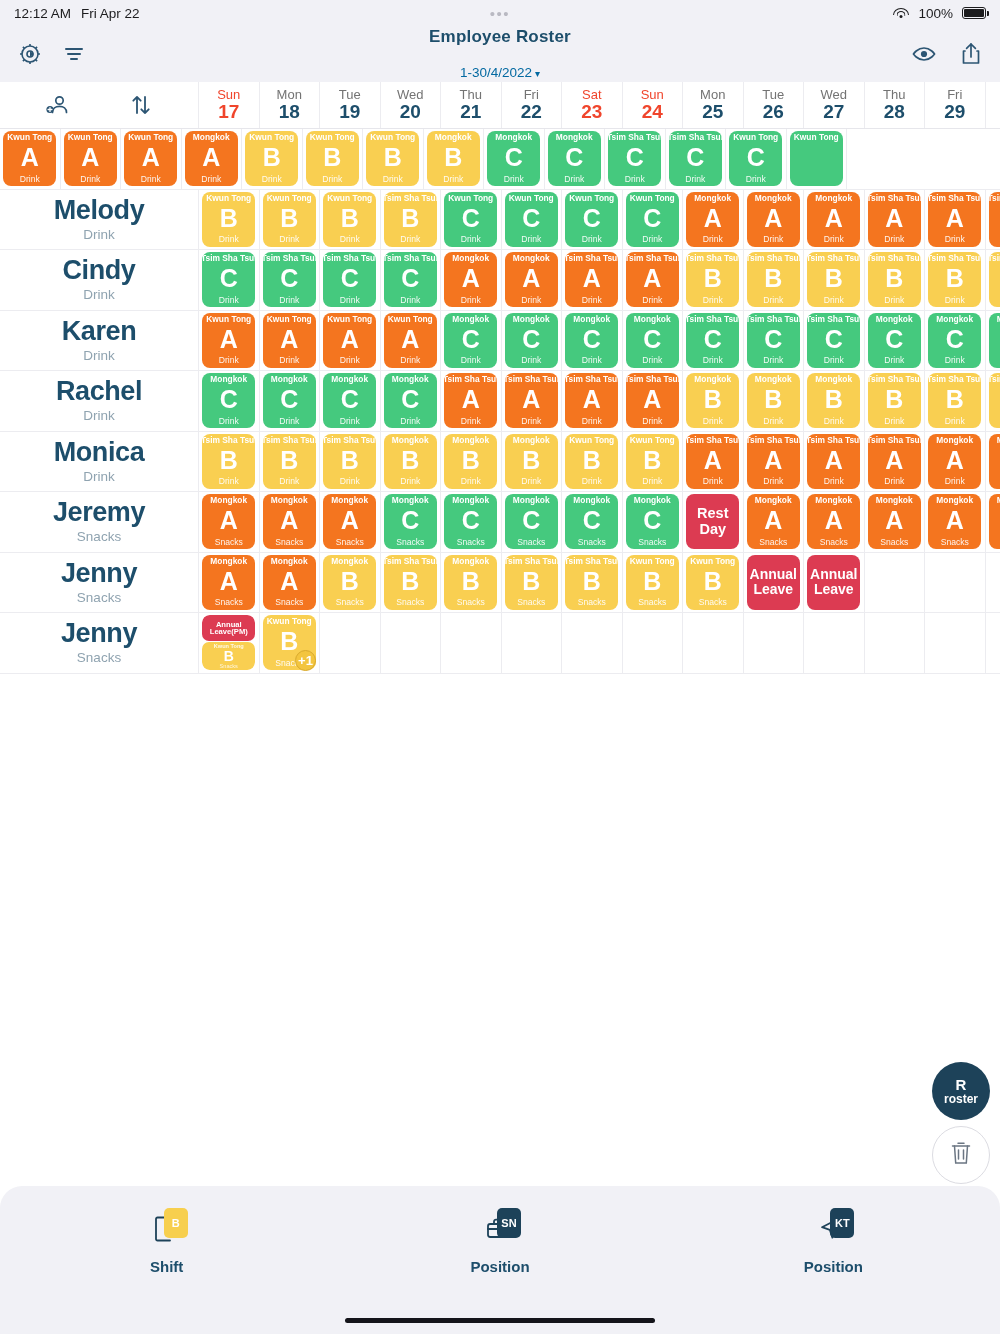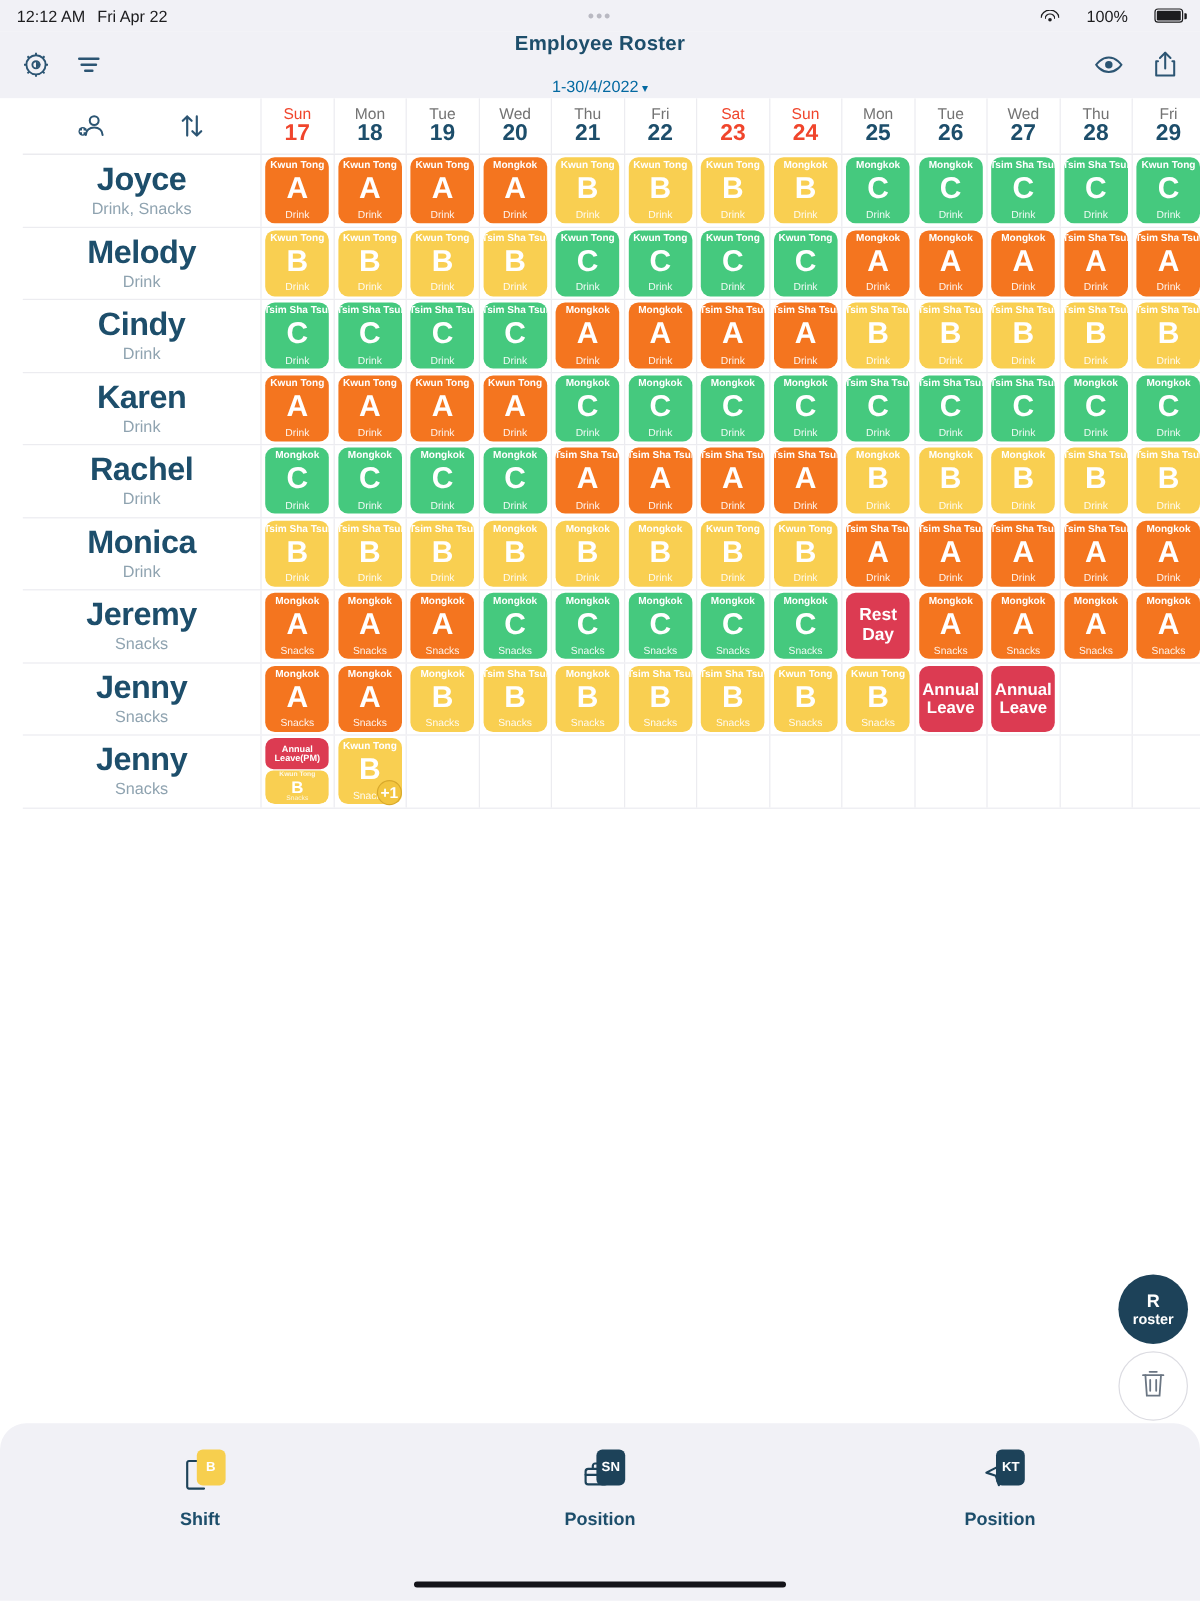--- a/index.html
+++ b/index.html
@@ -17,21 +17,21 @@
     display: flex; align-items: center;
     padding: 0 14px;
     font-size: 13.5px; color: #1c1c1e;
     position: relative;
   }
   .sb-left { display: flex; gap: 10px; font-weight: 500; }
   .sb-dots {
     position: absolute; left: 50%; transform: translateX(-50%);
     color: #b9b9c2; letter-spacing: 1.5px; font-size: 15px; line-height: 1;
   }
-  .sb-right { margin-left: auto; display: flex; gap: 22px; align-items: center; font-weight: 500; }
+  .sb-right { margin-left: auto; display: flex; gap: 9px; align-items: center; font-weight: 500; }
   .wifi-ico { width: 16px; height: 12px; position: relative; display: inline-block; }
   .wifi-ico span {
     position: absolute; border: 1.6px solid #1c1c1e; border-bottom: none;
     border-radius: 50% 50% 0 0 / 100% 100% 0 0; left: 50%; transform: translateX(-50%);
   }
   .wifi-ico .a { width: 16px; height: 7px; top: 1px; }
   .wifi-ico .b { width: 9px; height: 4.5px; top: 4px; }
   .wifi-ico .c { width: 3px; height: 3px; top: 8px; background: #1c1c1e; border-radius: 50%; border: none; }
   .batt {
     width: 24px; height: 12px; border: 1.4px solid #1c1c1e; border-radius: 3px;
@@ -54,21 +54,21 @@
   .nav-title-wrap {
     position: absolute; left: 50%; transform: translateX(-50%);
     text-align: center; line-height: 1.15;
   }
   .nav-title { font-size: 17px; font-weight: bold; color: #1d4e6b; letter-spacing: .2px; }
   .nav-sub { font-size: 13.5px; color: #0369a1; margin-top: 18px; }
   .nav-sub .chev { font-size: 10px; margin-left: 3px; }
   .ico { color: #2c5573; display: inline-flex; }
 
   
-  .grid { position: relative; background: #fff; padding-left: 19px; }
+  .grid { position: relative; background: #fff; }
   .row { display: flex; border-bottom: 1px solid #ececf0; }
 
   
   .hrow { height: 47px; border-bottom: 1px solid #e6e6eb; }
   .name-col {
     width: 199px; min-width: 199px;
     border-right: 1px solid #ececf0;
     display: flex; align-items: center; justify-content: center;
   }
   .hrow .name-col { gap: 58px; }
@@ -302,24 +302,20 @@
         <div class="daycell">
           <div class="dow">Fri</div>
           <div class="dnum">29</div>
         </div>
         <div class="daycell weekend"></div>
       </div>
   </div>
 
   <div id="rows">
       <div class="row erow">
-        <div class="name-col">
-          <div class="ename">Joyce</div>
-          <div class="erole">Drink, Snacks</div>
-        </div>
         <div class="cellslot">
           <div class="card" style="background: rgb(244, 117, 31);">
             <div class="loc">Kwun Tong</div>
             <div class="code">A</div>
             <div class="pos">Drink</div>
           </div>
         </div>
         <div class="cellslot">
           <div class="card" style="background: rgb(244, 117, 31);">
             <div class="loc">Kwun Tong</div>

